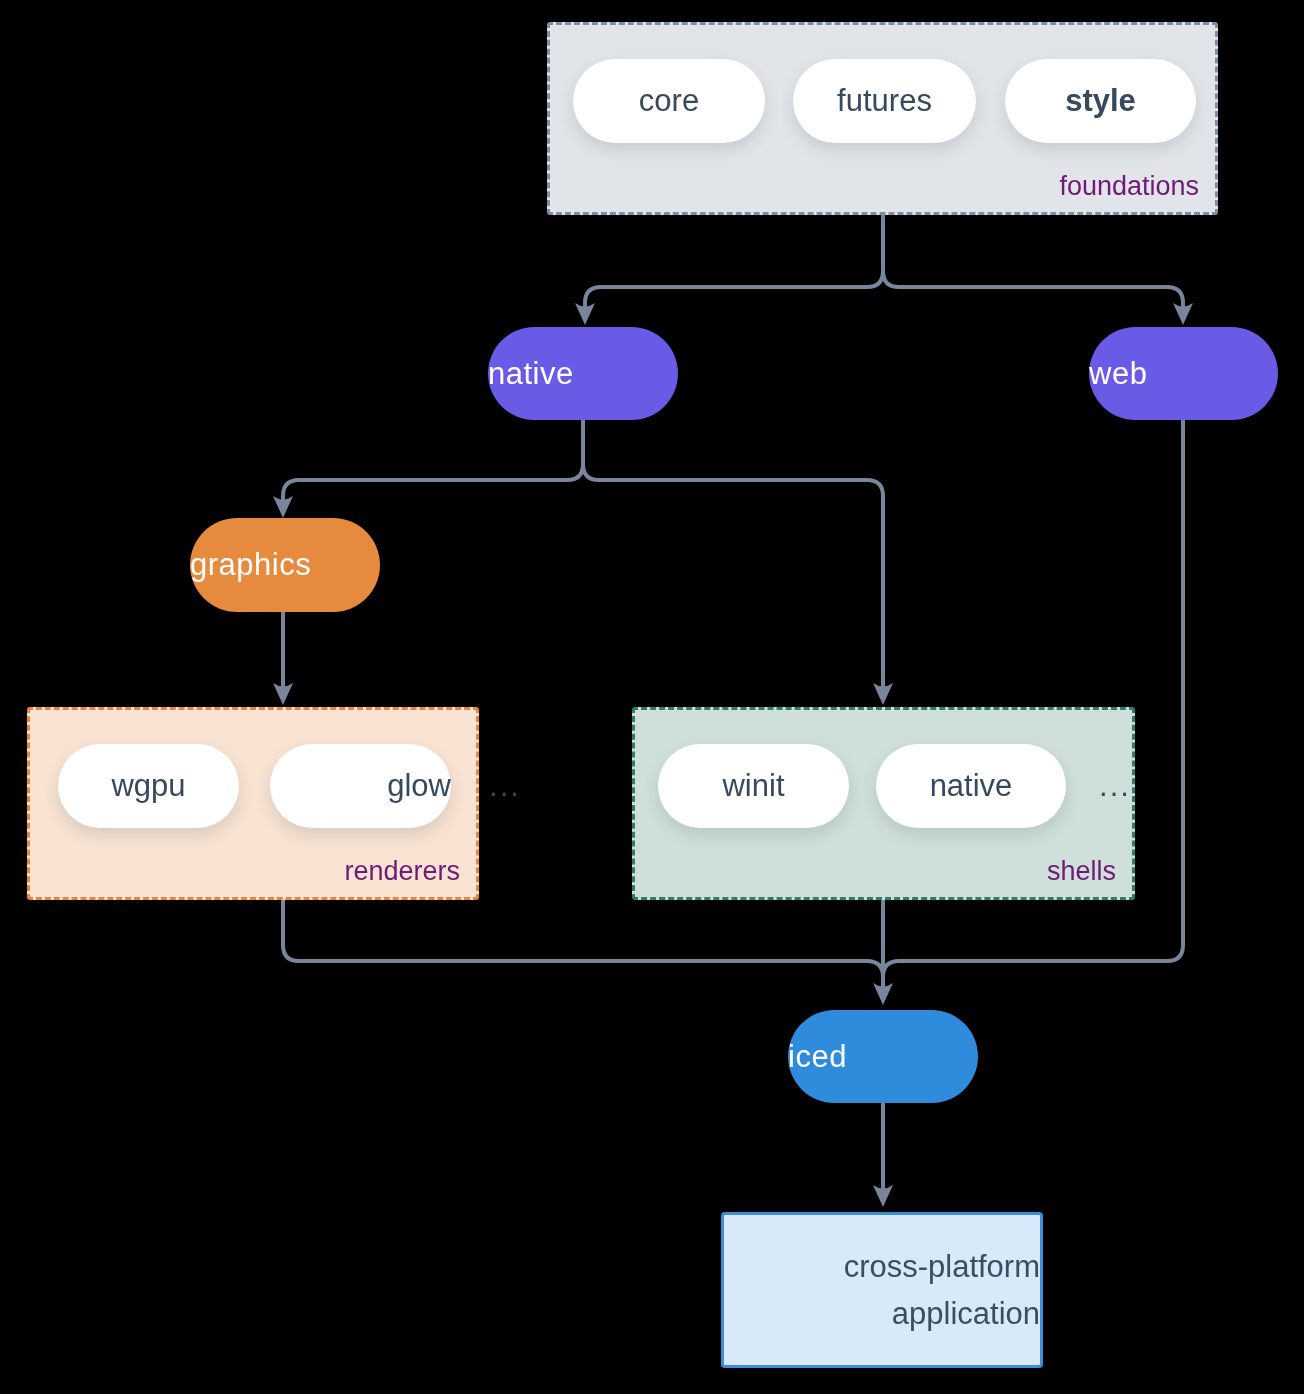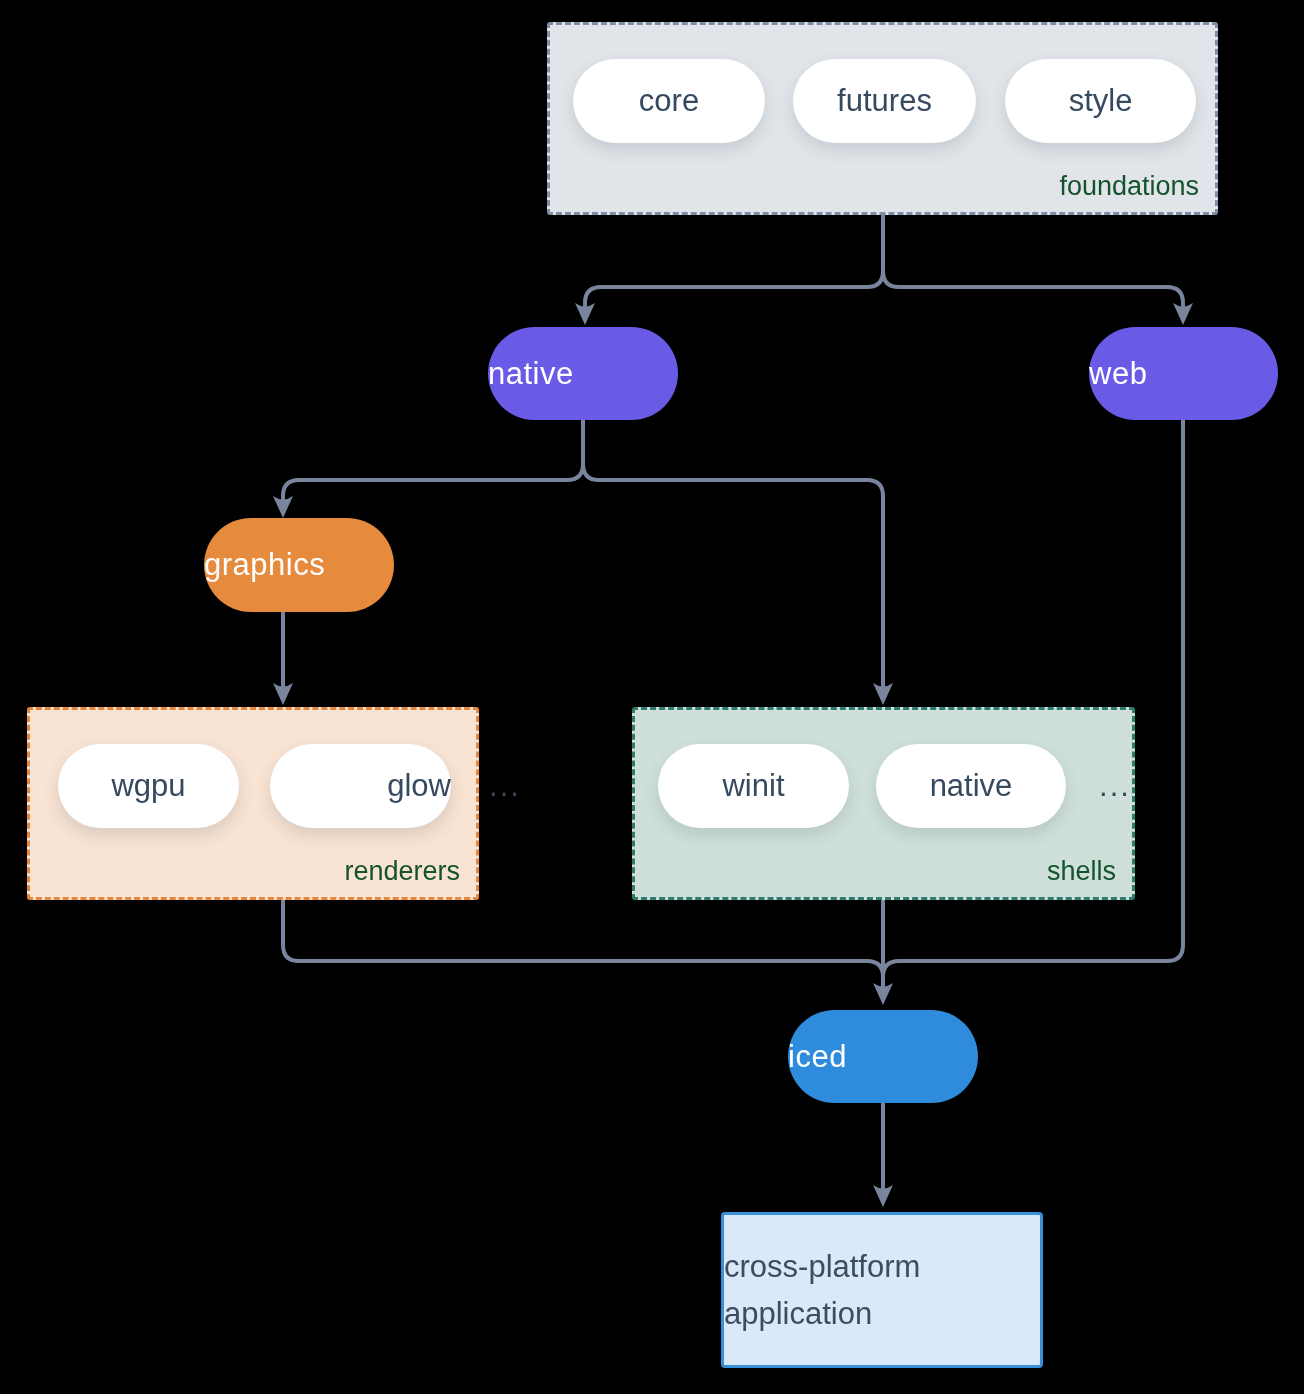--- a/index.html
+++ b/index.html
@@ -6,21 +6,21 @@
   .canvas {
     position:relative; width:1304px; height:1394px; background:#000000;
     font-family:"Liberation Sans", sans-serif; overflow:hidden;
   }
   .edges { position:absolute; left:0; top:0; width:1304px; height:1394px; }
 
   .group {
     position:absolute; border:3px dashed; border-radius:3px; box-sizing:border-box;
   }
   .group-label {
-    position:absolute; right:16px; bottom:10px; font-size:27px; color:#14532d;
+    position:absolute; right:16px; bottom:10px; font-size:27px; color:#701a75;
   }
   .pill {
     position:absolute; display:flex; align-items:center; justify-content:center;
     border-radius:47px; font-size:31px;
   }
   .white {
     background:#ffffff; color:#36495e;
     box-shadow:0 7px 16px rgba(54,73,94,0.16);
   }
   .node {
@@ -29,45 +29,45 @@
   }
   .dots {
     position:absolute; display:flex; align-items:center; justify-content:center;
     font-size:31px; color:#36495e; letter-spacing:2px;
   }
 
   #foundations { left:547px; top:22px; width:671px; height:193px;
                  background:#e1e5e9; border-color:#7e8fa5;padding-left:8px; }
   #pill-core    { left:23px;  top:34px; width:192px; height:84px; }
   #pill-futures { left:243px; top:34px; width:183px; height:84px; }
-  #pill-style   { left:455px; top:34px; width:191px; height:84px; }
+  #pill-style   { left:455px; top:34px; width:191px; height:84px;font-weight:bold; }
 
   #node-native   { left:488px;  top:327px; width:190px; height:93px; background:#6a5be6; }
   #node-web      { left:1089px; top:327px; width:189px; height:93px; background:#6a5be6; }
-  #node-graphics { left:204px;  top:518px; width:190px; height:94px; background:#e68a3d; }
+  #node-graphics { left:190px;  top:518px; width:190px; height:94px; background:#e68a3d; }
 
   #renderers { left:27px; top:707px; width:452px; height:193px;
                background:#f9e3d2; border-color:#e6873c; }
   #pill-wgpu { left:28px;  top:34px; width:181px; height:84px; }
   #pill-glow { left:240px; top:34px; width:181px; height:84px;justify-content:flex-end; }
   #dots-renderers { left:437px; top:34px; width:76px; height:84px; }
 
   #shells { left:632px; top:707px; width:503px; height:193px;
             background:#cfe0da; border-color:#2e7d6e; }
   #pill-winit  { left:23px;  top:34px; width:191px; height:84px; }
   #pill-glutin { left:241px; top:34px; width:190px; height:84px; }
   #dots-shells { left:445px; top:34px; width:70px; height:84px; }
 
   #node-iced { left:788px; top:1010px; width:190px; height:93px; background:#2f8bdb; }
 
   #app-box {
     position:absolute; left:721px; top:1212px; width:322px; height:156px;
     background:#d8e9fa; border:3px solid #3a8fd9; border-radius:4px;
     box-sizing:border-box; display:flex; flex-direction:column;
-    align-items:flex-start; justify-content:center;
+    align-items:flex-end; justify-content:center;
     color:#3c4d61; font-size:31px; line-height:47px;
   }
 </style>
 </head>
 <body>
 
 <div class="canvas">
 
   <svg class="edges" width="1304" height="1394" viewBox="0 0 1304 1394">
     <defs>

